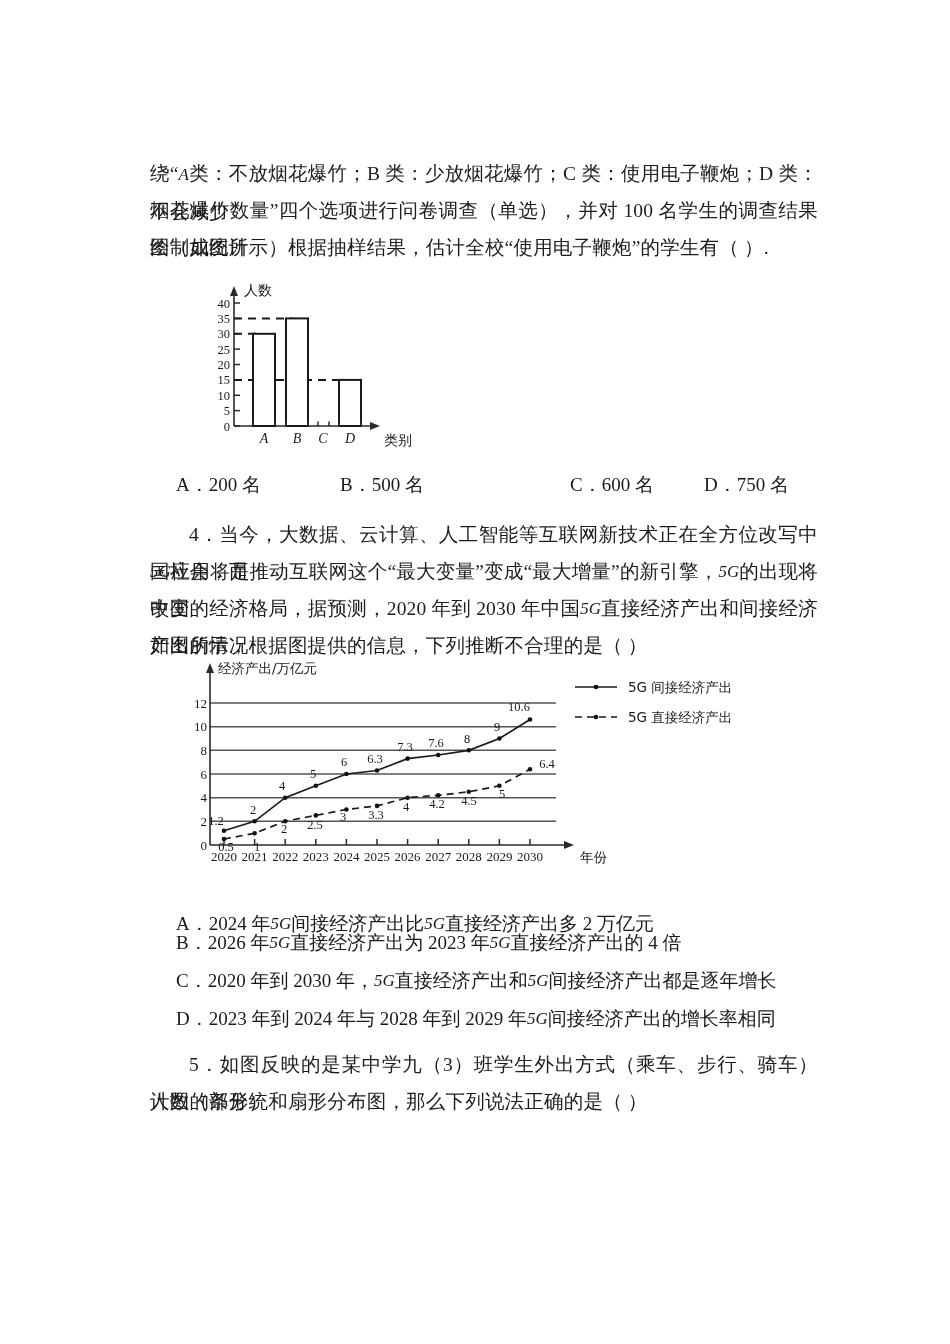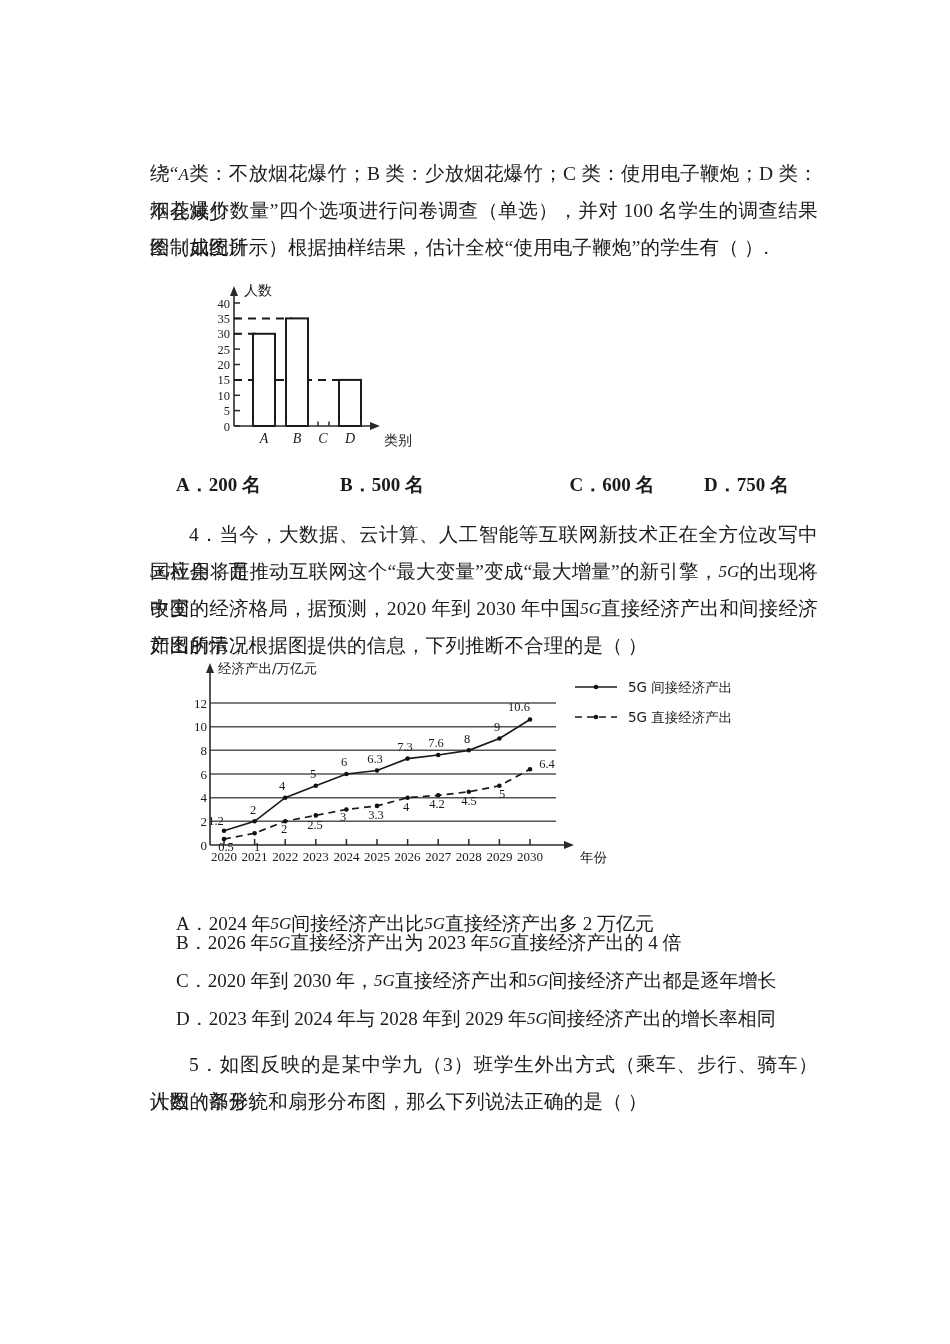--- a/index.html
+++ b/index.html
@@ -36,21 +36,20 @@
   .opt-row {
     position: absolute;
     left: 176px;
     width: 660px;
     font-size: 19px;
     line-height: 30px;
     white-space: nowrap;
   }
   .opt-row span.oi {
     display: inline-block;
-    font-weight: bold;
   }
   .optline {
     position: absolute;
     left: 176px;
     width: 660px;
     font-size: 19px;
     line-height: 30px;
   }
   .fig {
     position: absolute;

